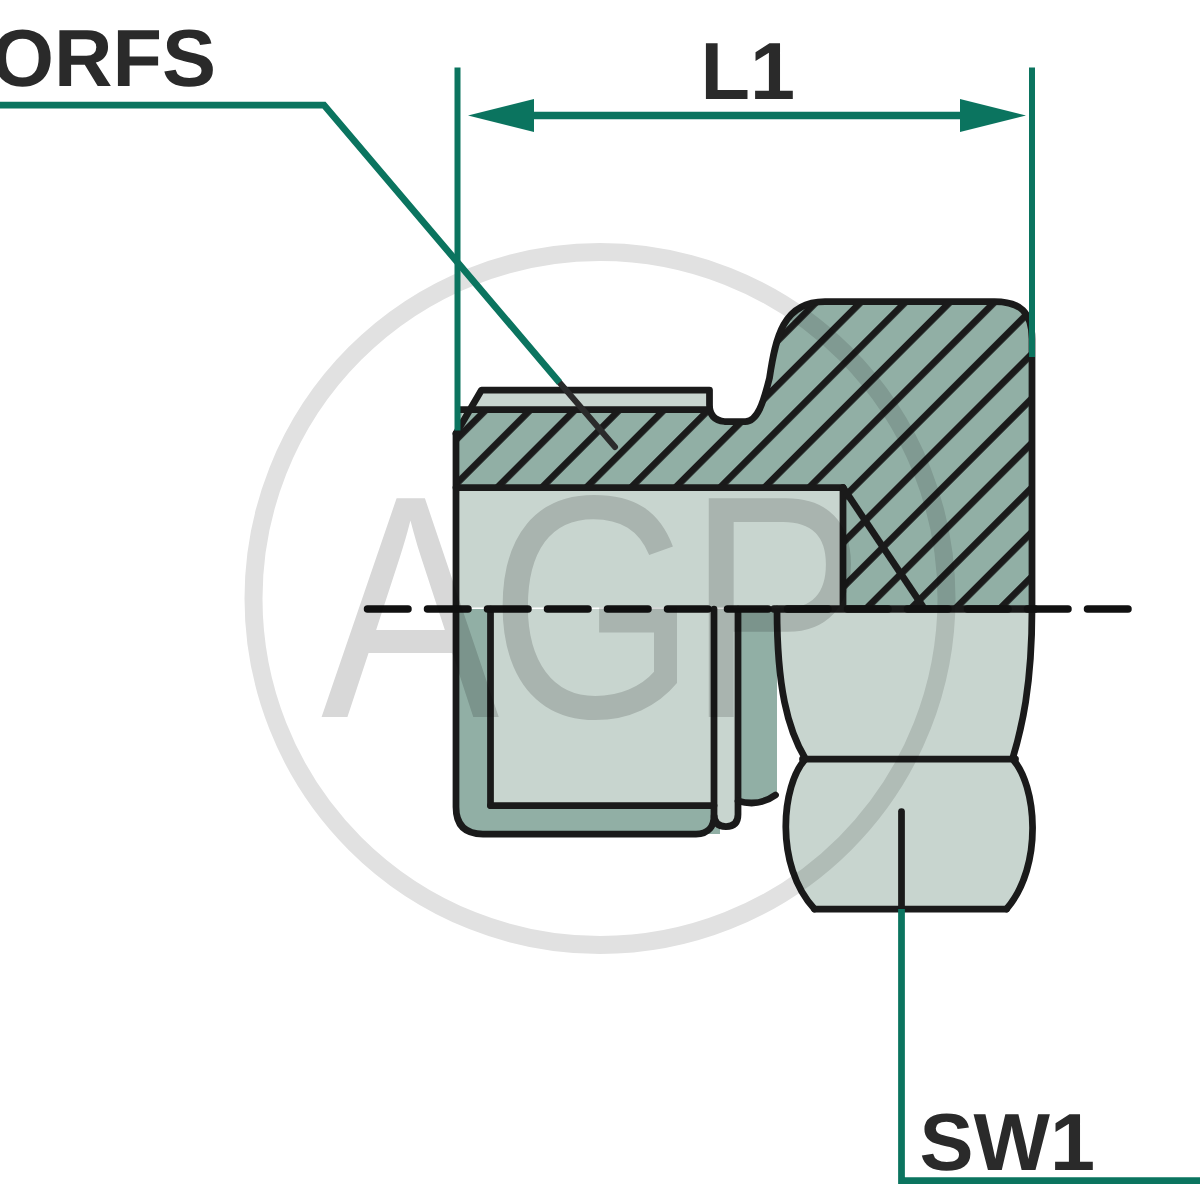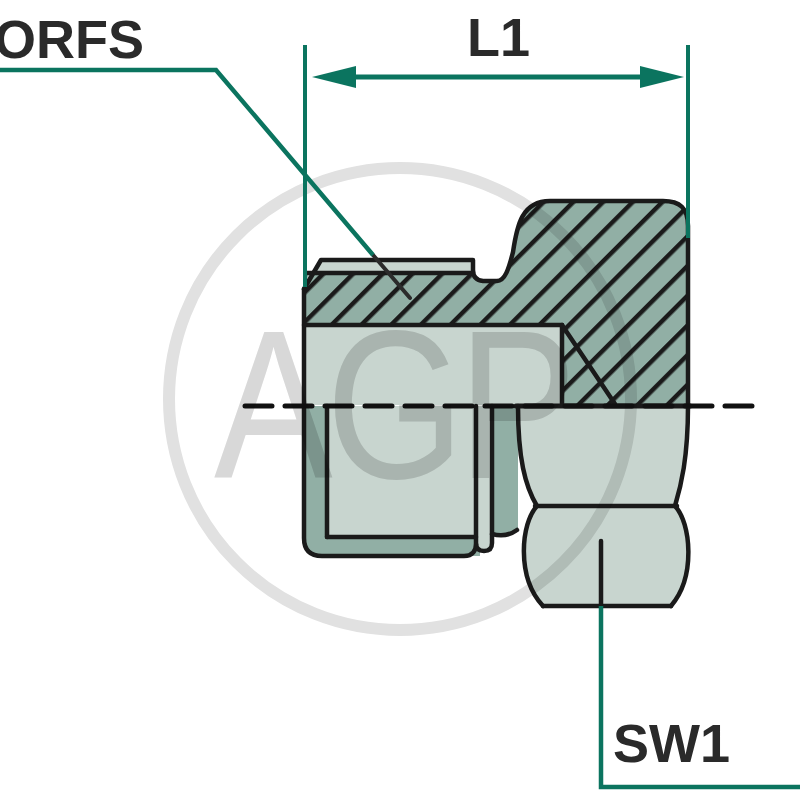--- a/index.html
+++ b/index.html
@@ -2,22 +2,22 @@
 <html><head>
 <meta charset="utf-8">
 <style>
   html,body{margin:0;padding:0;background:#ffffff;}
   .stage{position:relative;width:800px;height:800px;background:#fff;overflow:hidden;
          font-family:"Liberation Sans",sans-serif;}
   .stage svg{position:absolute;left:0;top:0;}
   .dim-label{position:absolute;color:#2a2a2a;font-size:54px;font-weight:600;
              line-height:1;white-space:nowrap;user-select:none;}
   #lbl-orfs{left:-6px;top:12px;}
-  #lbl-l1{left:467px;top:10px;}
-  #lbl-sw1{left:613px;top:716px;}
+  #lbl-l1{left:467px;top:21px;}
+  #lbl-sw1{left:613px;top:735px;}
   .wm-group{mix-blend-mode:multiply;}
   .wm-text{font-family:"Liberation Sans",sans-serif;font-weight:400;}
 </style>
 </head>
 <body>
 
 <div class="stage">
 
   <svg width="800" height="800" viewBox="0 0 800 800">
     <defs>

